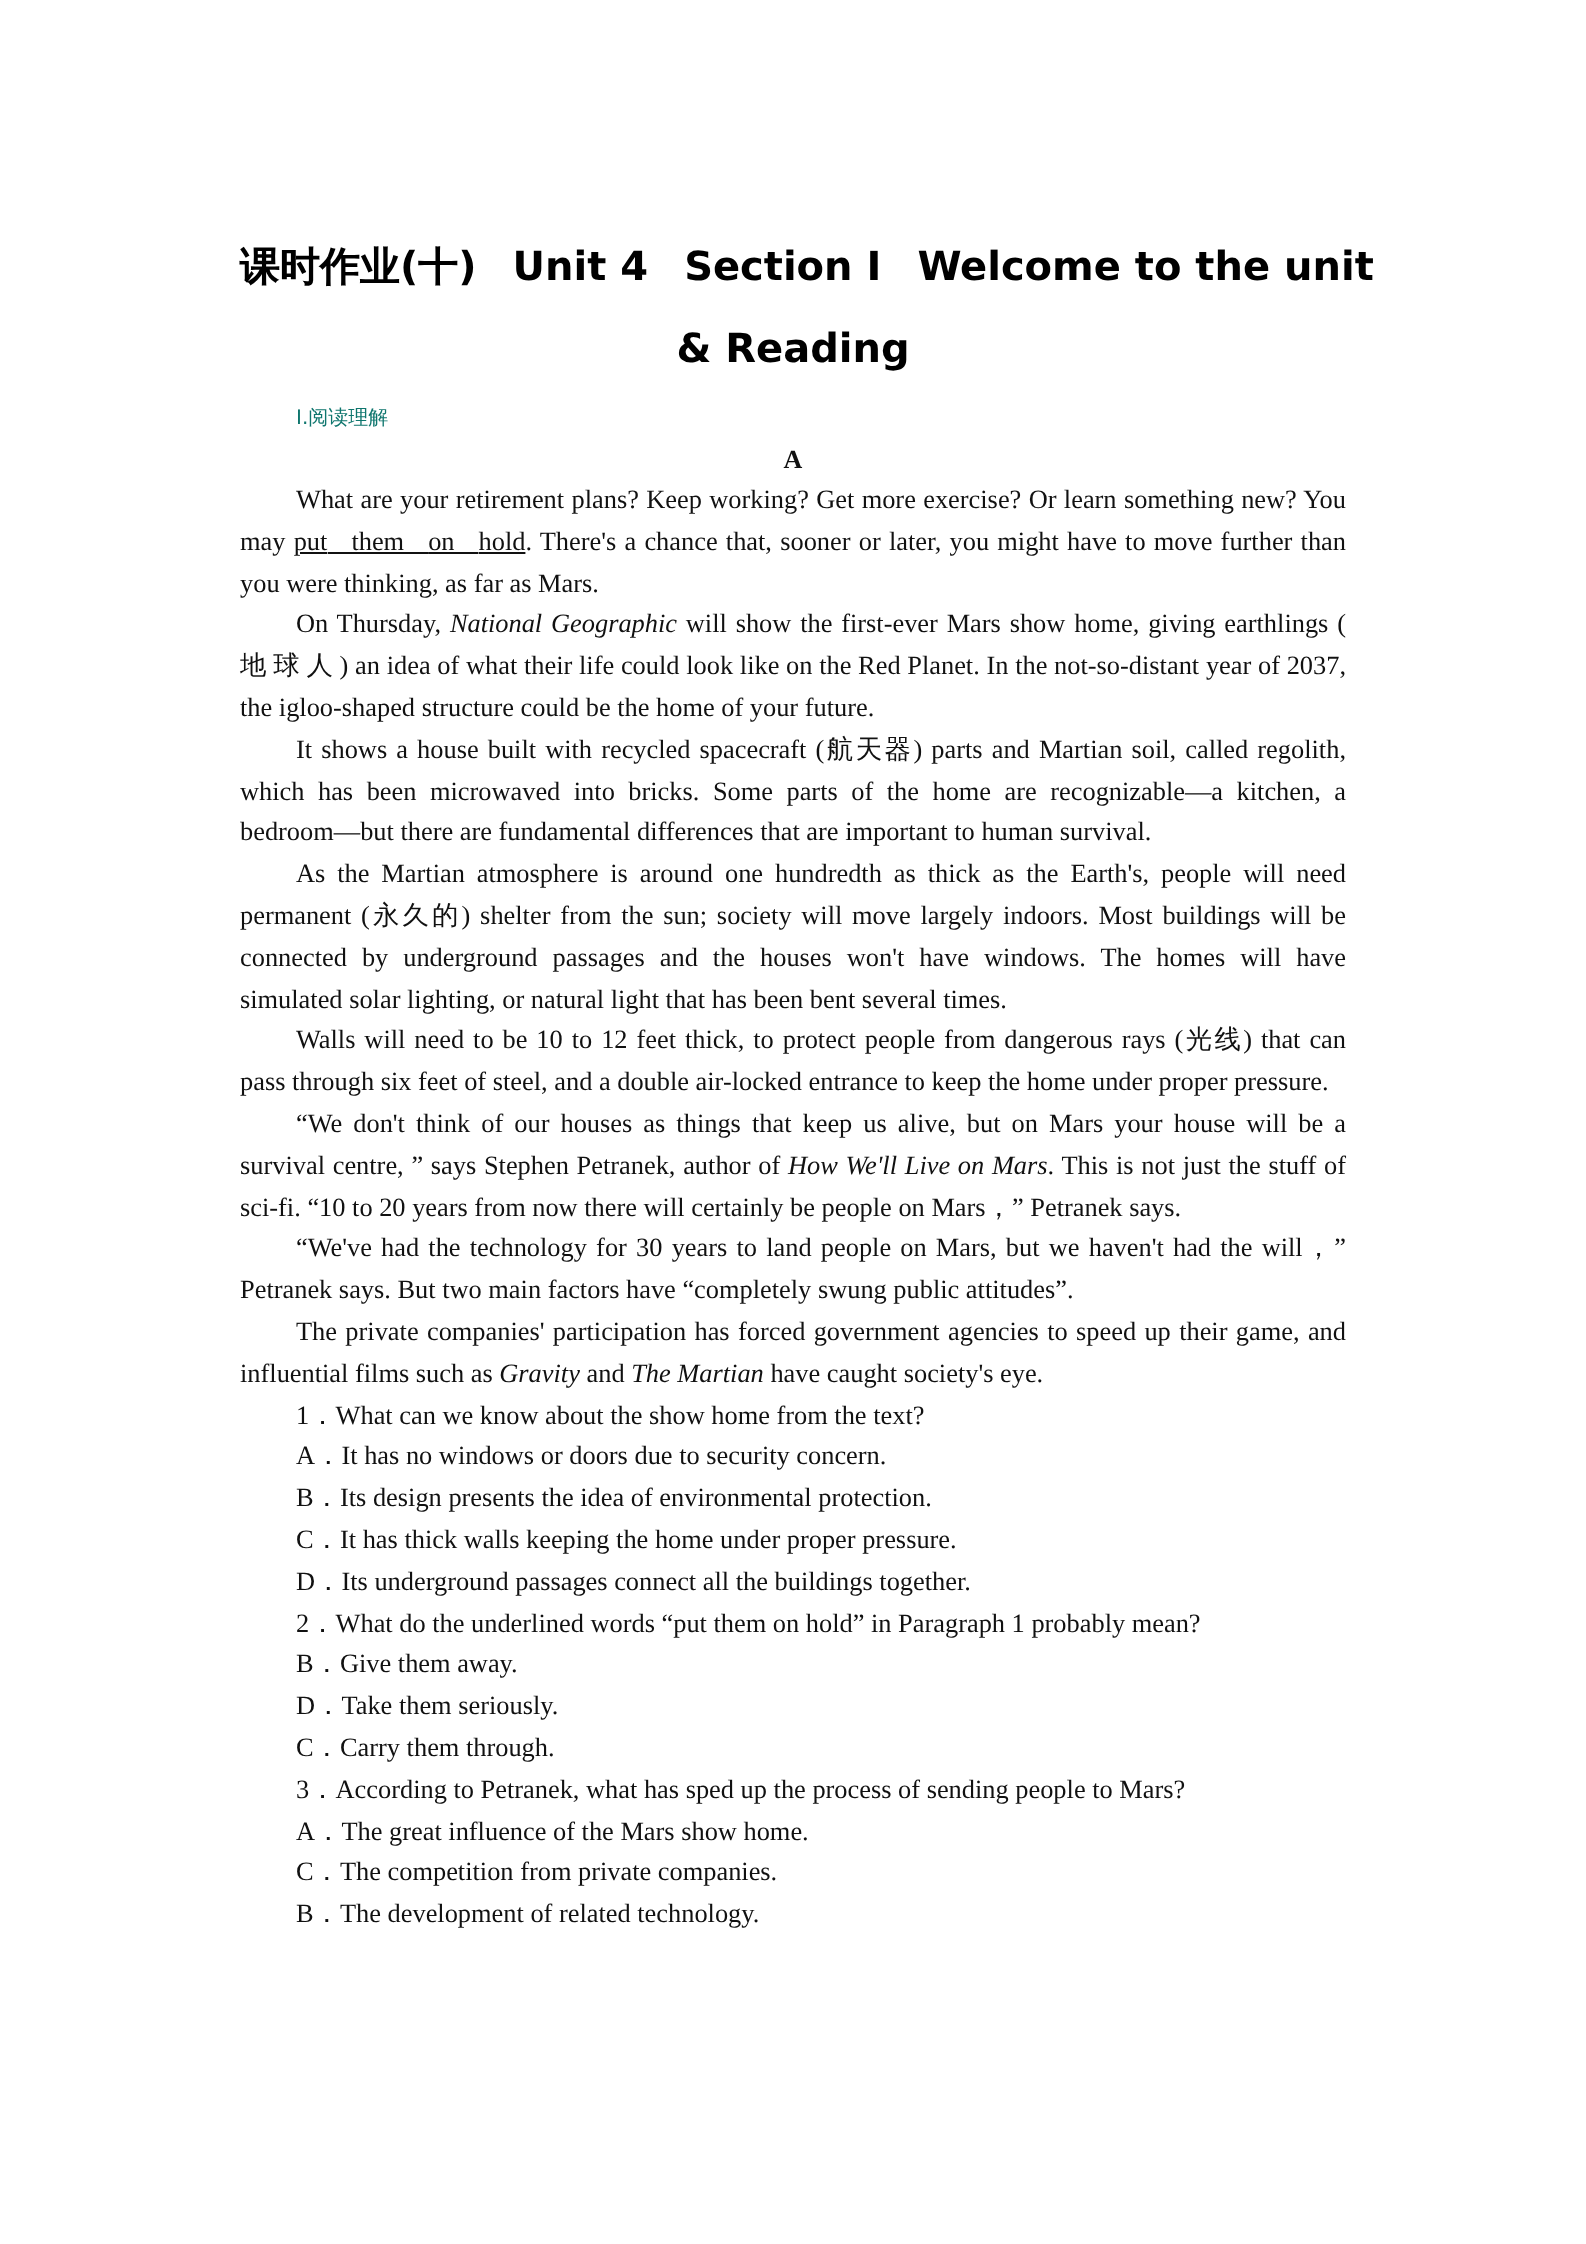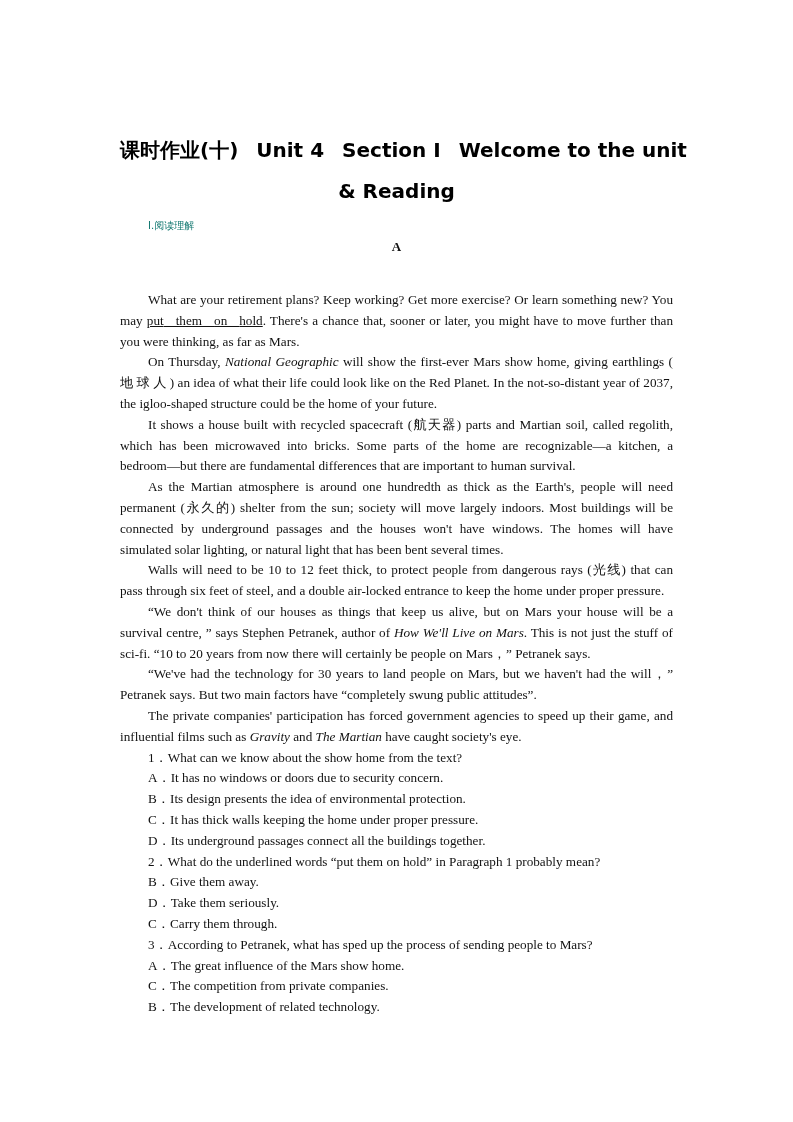--- a/index.html
+++ b/index.html
@@ -1,36 +1,36 @@
 <!DOCTYPE html>
 <html><head>
   <meta charset="utf-8">
   <style>
     html, body { margin: 0; padding: 0; background: #ffffff; }
     body { width: 793px; height: 1122px; position: relative; overflow: hidden; color: #111; }
-    .page { position: absolute; left: 0; top: 17px; width: 793px; height: 1022px; }
+    .page { position: absolute; left: 0; top: 0; width: 793px; height: 1022px; }
     .title {
       position: absolute; left: 120px; width: 553px; text-align: center;
       font-family: "DejaVu Sans", sans-serif; font-weight: bold; font-size: 20px; color: #000;
       white-space: nowrap;
     }
     .title.l1 { top: 120px; }
     .title.l2 { top: 162px; }
     .title .gap { display: inline-block; width: 18px; }
     .section-head {
       position: absolute; left: 148px; top: 202px;
       font-family: "DejaVu Sans", sans-serif; font-size: 10px; color: #0f766e;
     }
     .sub-a {
       position: absolute; left: 0; width: 793px; top: 222px; text-align: center;
       font-family: "Liberation Serif", serif; font-weight: bold; font-size: 13px;
     }
     .body-text {
       position: absolute; left: 120px; top: 240px; width: 553px;
-      font-family: "Liberation Serif", serif; font-size: 13.2px; line-height: 20.8px; color: #111; margin-top: 33px;
+      font-family: "Liberation Serif", serif; font-size: 13.2px; line-height: 20.8px; color: #111;
     }
     .body-text p { margin: 0; text-indent: 28px; text-align: justify; }
     .body-text p.q { text-indent: 28px; text-align: left; }
     .u { text-decoration: underline; }
     .ul-gap { display: inline-block; width: 12px; border-bottom: 1px solid #111; height: 12px; vertical-align: baseline; margin-bottom: -2px; }
     i { font-style: italic; }
   </style>
 </head>
 <body>
 

